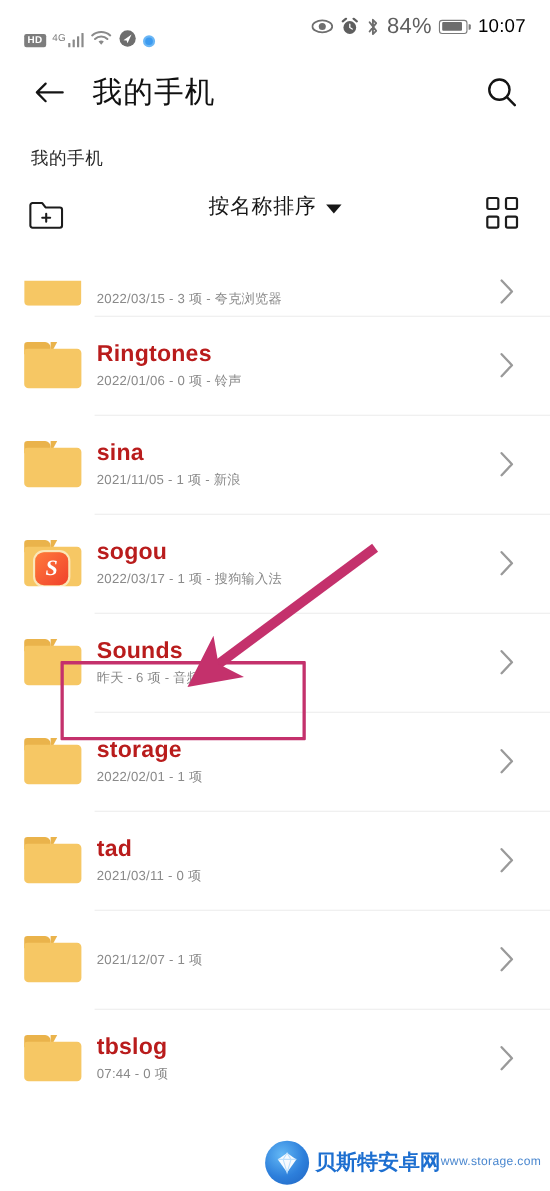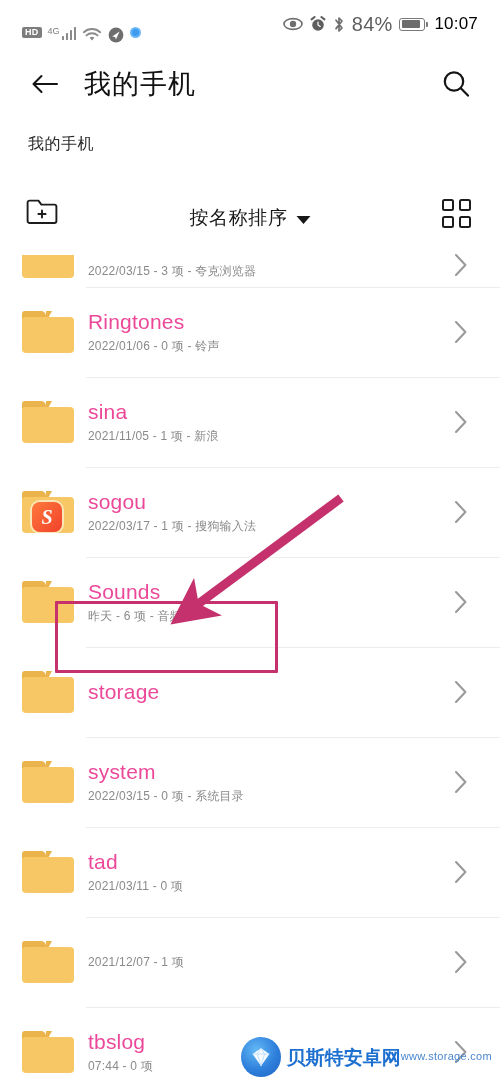--- a/index.html
+++ b/index.html
@@ -12,21 +12,21 @@
     position:relative;
   }
 
   
   .statusbar{
     height:48px; width:100%;
     display:flex; align-items:center;
     padding:0 22px;
     color:#6e6e6e;
   }
-  .sb-left{ display:flex; align-items:flex-start; gap:6px;margin-top:21px; }
+  .sb-left{ display:flex; align-items:flex-end; gap:6px;margin-top:21px; }
   .sb-right{ margin-left:auto; display:flex; align-items:center; gap:7px; }
   .hd-badge{
     font-size:9px; font-weight:bold; color:#ffffff; background:#7d7d7d;
     border-radius:2px; padding:1px 3px 1px 3px; line-height:1.05;
     letter-spacing:.3px;
   }
   .net-wrap{ display:flex; align-items:flex-end; gap:1px; }
   .net-label{ font-size:9px; color:#7d7d7d; line-height:1; margin-right:1px; align-self:flex-start;}
   .bars{ display:flex; align-items:flex-end; gap:1.5px; height:13px;}
   .bars i{ width:2.5px; background:#8a8a8a; display:block; border-radius:.5px;}
@@ -65,21 +65,21 @@
 
   
   .breadcrumb{
     padding:14px 28px 0 28px;
     font-size:16px; color:#2b2b2b; letter-spacing:.5px;
   }
 
   
   .toolbar{
     height:56px; margin-top:20px;
-    display:flex; align-items:flex-end; padding:0 26px 0 22px;
+    display:flex; align-items:flex-start; padding:0 26px 0 22px;
     position:relative; background:#fff; z-index:5;
   }
   .newfolder-btn{ width:40px;height:40px;display:flex;align-items:center;justify-content:center;cursor:pointer;}
   .sort-btn{
     position:absolute; left:50%; transform:translateX(-50%);
     display:flex; align-items:center; gap:9px;
     font-size:19px; font-weight:500; color:#171717; cursor:pointer; letter-spacing:.6px;
   }
   .caret{ width:0;height:0;border-left:7px solid transparent;border-right:7px solid transparent;border-top:8px solid #171717; margin-top:3px;}
   .grid-btn{ margin-left:auto; width:36px;height:36px;display:flex;align-items:center;justify-content:center;cursor:pointer;}
@@ -123,21 +123,21 @@
     position:absolute; left:10px; bottom:1px;
     width:30px;height:30px;border-radius:8px;
     background:linear-gradient(135deg,#FF7A3C,#F0412B);
     display:flex;align-items:center;justify-content:center;
     color:#fff;font-size:20px;font-weight:bold;font-style:italic;
     font-family:"Liberation Serif",serif;
     box-shadow:0 0 0 2px rgba(255,255,255,.55);
   }
 
   .meta{ flex:1; min-width:0; display:flex; flex-direction:column; justify-content:center; gap:7px; padding-left:2px;}
-  .fname{ font-size:21px; color:#ec4899; line-height:1.05; letter-spacing:.2px;}
+  .fname{ font-size:21px; color:#b91c1c; line-height:1.05; letter-spacing:.2px;font-weight:bold;}
   .fsub{ font-size:12px; color:#8a8a8a; line-height:1.05; letter-spacing:.2px;}
 
   .chev{ flex:none; width:26px;height:26px; display:flex;align-items:center;justify-content:center; margin-left:6px;}
   .chev svg{ display:block; }
 
   
   .anno-layer{ position:absolute; inset:0; pointer-events:none; z-index:20;}
   .highlight-box{
     position:absolute; left:55px; top:601px; width:223px; height:72px;
     border:3px solid #C4316C; border-radius:1px;
@@ -330,35 +330,21 @@
         </svg>
       </div>
     </div>
     <div class="row">
       <div class="folder">
         <span class="tab"></span>
         <span class="body"></span>
       </div>
       <div class="meta">
         <div class="fname">storage</div>
-      </div>
-      <div class="chev">
-        <svg width="16" height="26" viewBox="0 0 16 26">
-          <path d="M3 3 L12.4 13 L3 23" stroke="#9a9a9a" stroke-width="2.1" fill="none" stroke-linecap="round" stroke-linejoin="round"></path>
-        </svg>
-      </div>
-    </div>
-    <div class="row">
-      <div class="folder">
-        <span class="tab"></span>
-        <span class="body"></span>
-      </div>
-      <div class="meta">
-        <div class="fname">system</div>
-        <div class="fsub">2022/03/15 - 0 项 - 系统目录</div>
+        <div class="fsub">2022/02/01 - 1 项</div>
       </div>
       <div class="chev">
         <svg width="16" height="26" viewBox="0 0 16 26">
           <path d="M3 3 L12.4 13 L3 23" stroke="#9a9a9a" stroke-width="2.1" fill="none" stroke-linecap="round" stroke-linejoin="round"></path>
         </svg>
       </div>
     </div>
     <div class="row">
       <div class="folder">
         <span class="tab"></span>

